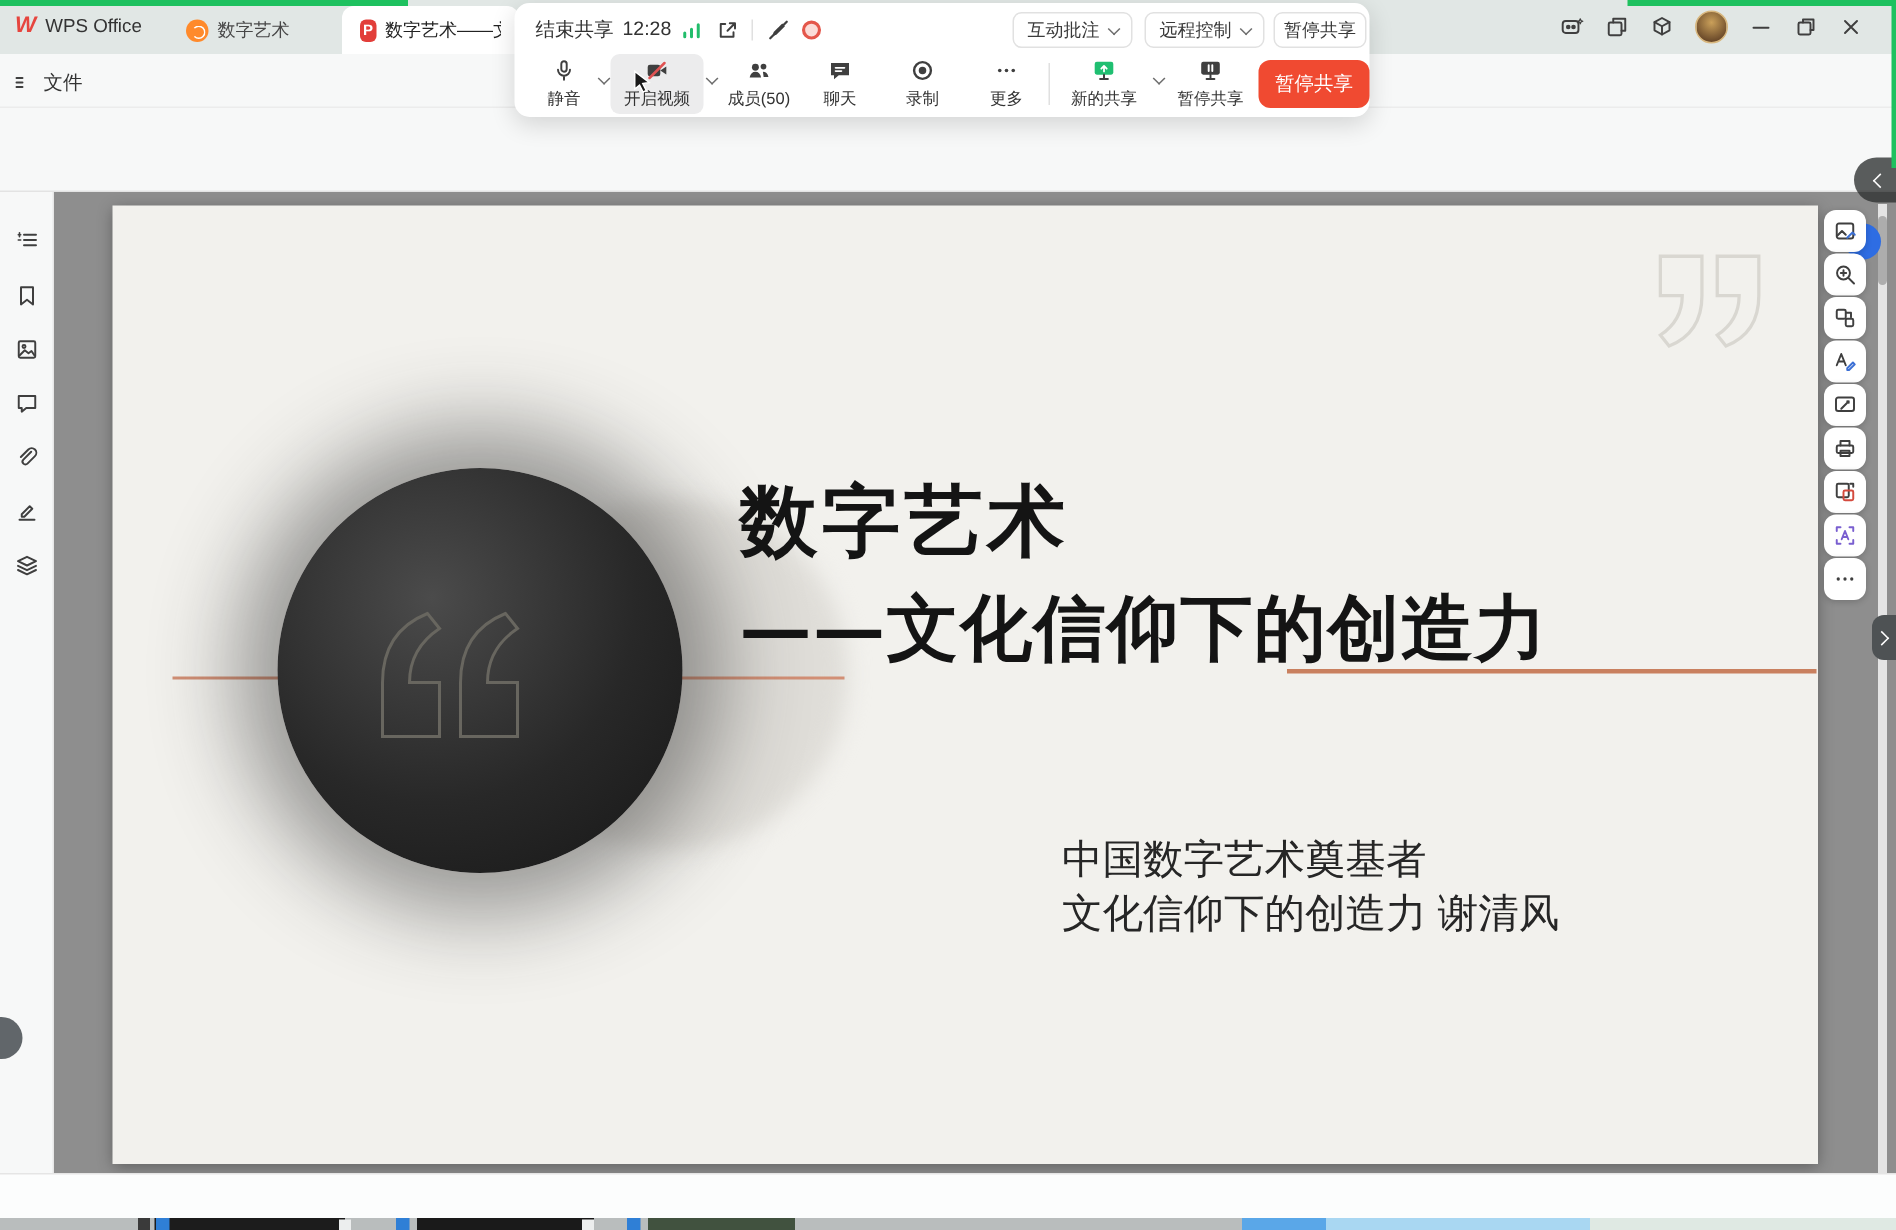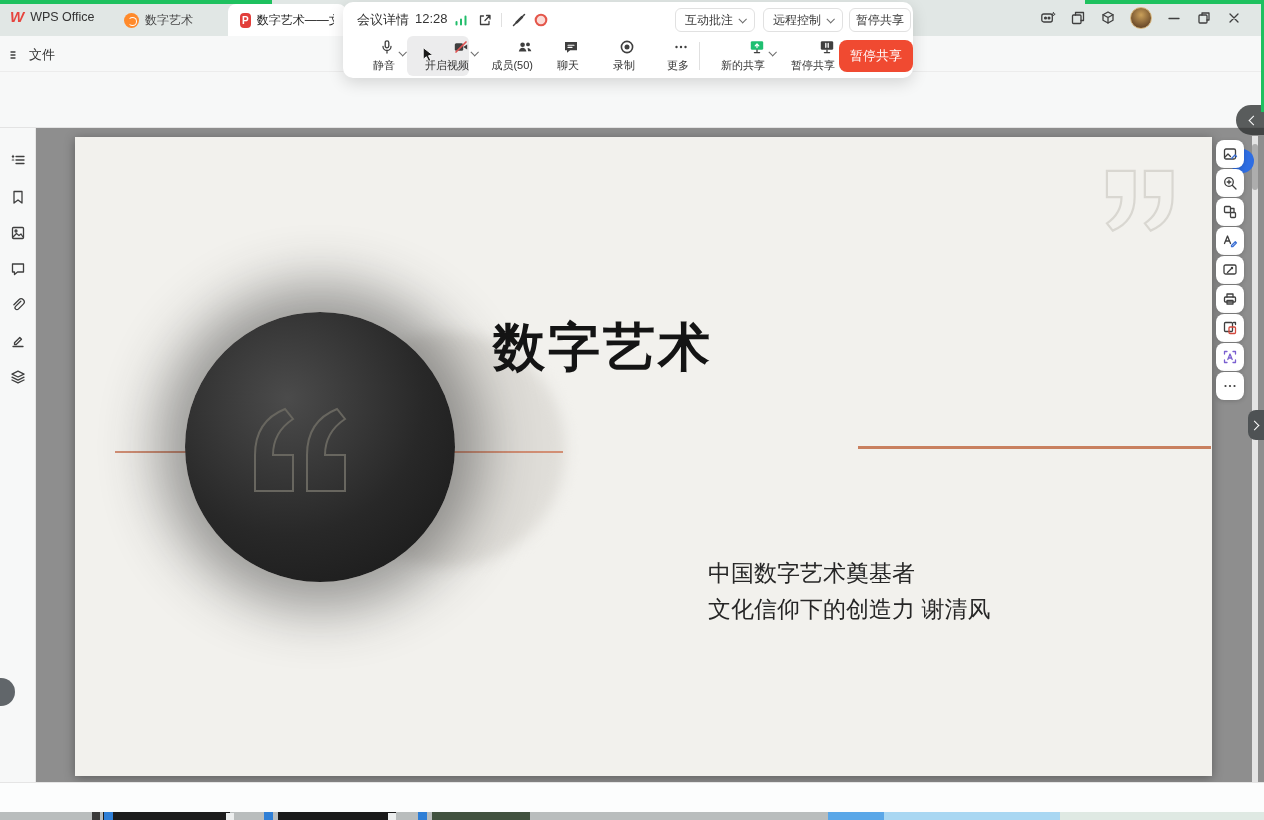--- a/index.html
+++ b/index.html
@@ -35,35 +35,35 @@
   .ribbon{left:0;top:72px;width:1264px;height:56px;background:#f7f8f8;border-bottom:1px solid #e3e3e3}
   .rsmall{display:flex;align-items:center;gap:5px;font-size:12px;color:#3a3a3a;height:22px;padding:0 5px;border-radius:4px}
   .selbg{background:#e4e6e6}
   .bigbtn{display:flex;flex-direction:column;align-items:center;gap:4px;font-size:11.5px;color:#3a3a3a}
   .bigbtn .lbl{display:flex;align-items:center;gap:3px;white-space:nowrap}
   .inbox{height:20px;border:1px solid #d5d5d5;border-radius:3px;background:#fff;font-size:11.5px;color:#333;display:flex;align-items:center;justify-content:center;gap:4px}
   
   .meet{left:343px;top:2px;width:570px;height:76px;background:#fff;border-radius:10px;box-shadow:0 5px 16px rgba(0,0,0,.14);z-index:320}
   .meet .row1{position:absolute;left:0;top:4px;width:100%;height:26px}
   .mbtn-o{height:24px;border:1px solid #e1e1e1;border-radius:6px;font-size:12px;color:#3a3a3a;display:flex;align-items:center;justify-content:center;gap:6px;padding:0 8px}
-  .mact{display:flex;flex-direction:column;align-items:flex-end;gap:3px;font-size:11px;color:#333;top:34px;height:40px;justify-content:center;border-radius:6px}
+  .mact{display:flex;flex-direction:column;align-items:center;gap:3px;font-size:11px;color:#333;top:34px;height:40px;justify-content:center;border-radius:6px}
   .endbtn{left:496px;top:38px;width:74px;height:32px;background:#f04a31;border-radius:8px;color:#fff;font-size:13px;display:flex;align-items:center;justify-content:center}
   
   .lsb{left:0;top:128px;width:36px;height:654px;background:#f7f8f8;border-right:1px solid #e7e7e7}
   .lhandle{left:0;top:678px;width:15px;height:28px;background:#61666a;border-radius:0 14px 14px 0}
   
   .doc{left:36px;top:128px;width:1228px;height:654px;background:#8e8e8e;overflow:hidden}
   .slide{left:39px;top:9px;width:1137px;height:639px;background:#f2f1ed;box-shadow:0 2px 10px rgba(0,0,0,.35)}
   .lightcircle{left:255px;top:195px;width:235px;height:235px;border-radius:50%;background:#dfddd8;filter:blur(7px)}
   .sphere{left:110px;top:175px;width:270px;height:270px;border-radius:50%;background:radial-gradient(circle at 38% 32%,#4b4b4b,#282828 55%,#1c1c1c 85%);box-shadow:0 0 55px 28px rgba(45,45,45,.45)}
   .salmon1{left:40px;top:314px;width:448px;height:2px;background:#d28f75}
   .salmon2{left:783px;top:309px;width:353px;height:3px;background:#c9805f}
   .t1{left:418px;top:176px;font-size:52px;font-weight:900;color:#141414;letter-spacing:3px;font-family:Liberation Sans, sans-serif}
   .t2{left:418px;top:250px;font-size:48px;font-weight:900;color:#141414;letter-spacing:1px;font-family:"DejaVu Serif","Liberation Serif",serif}
-  .sub{left:633px;top:418px;font-size:23px;line-height:36px;color:#262626}
+  .sub{left:633px;top:418px;font-size:27px;line-height:36px;color:#262626}
   
   .rtool{left:1216px;width:28px;height:28px;background:#fff;border-radius:8px;box-shadow:0 1px 4px rgba(0,0,0,.18);display:flex;align-items:center;justify-content:center;z-index:30}
   .blueball{left:1230px;top:149px;width:24px;height:24px;border-radius:50%;background:#2e6de3;z-index:25}
   .chtab{background:rgba(45,47,48,.78);display:flex;align-items:center;justify-content:center;z-index:40}
   .wchev{width:7px;height:7px;border-right:1.6px solid #fff;border-bottom:1.6px solid #fff;display:inline-block}
   .scroll{left:1252px;top:136px;width:6px;height:646px;background:#e4e4e4}
   .thumb{left:1252px;top:144px;width:6px;height:46px;background:#adadad;border-radius:3px}
   
   .status{left:0;top:782px;width:1264px;height:30px;background:#fcfdfd;border-top:1px solid #e5e5e5}
   .sbg{background:#e7e9e9;border-radius:4px;width:24px;height:22px;top:786px}
@@ -399,21 +399,21 @@
         <circle cx="11" cy="11" r="3"></circle>
         <path d="M11 6.8v2M11 13.2v2M6.8 11h2M13.2 11h2" stroke-width="1"></path>
       </svg>
     <span>划词翻译</span>
       <span class="chev"></span>
   </div>
 </div>
 
 <div class="ab meet">
   <div class="row1">
-    <span class="ab" style="left:14px;top:5px;font-size:13px;color:#333">会议详情</span>
+    <span class="ab" style="left:14px;top:5px;font-size:13px;color:#333">结束共享</span>
     <span class="ab" style="left:72px;top:5px;font-size:13px;color:#333">12:28</span>
     <svg class="ab i" style="left:110px;top:6px" viewBox="0 0 16 16">
         <path d="M3.5 12.5V10M8 12.5V7.5M12.5 12.5v-8" stroke="#22bd6b" stroke-width="2"></path>
       </svg>
     <svg class="ab i" style="left:134px;top:6px" viewBox="0 0 16 16">
         <path d="M6.5 4H3.5v8.5H12V9.5M9.5 3.5H13V7M12.5 4L8 8.5"></path>
       </svg>
     <span class="ab vsep" style="left:158px;top:7px;height:14px"></span>
     <svg class="ab i" style="left:168px;top:6px" viewBox="0 0 16 16">
         <path d="M4 12l.8-2.6 5.7-5.7 1.8 1.8-5.7 5.7z" fill="#3f3f3f" stroke="none"></path>
@@ -546,20 +546,21 @@
     <div class="ab salmon1"></div>
     <div class="ab sphere"></div>
     <svg class="ab" style="left:168px;top:266px;width:116px;height:96px" viewBox="0 0 116 96">
       <g fill="none" stroke="#68665f" stroke-width="2">
         <path d="M42 6C22 14 12 30 12 52v36h38V52H30c0-16 8-28 20-36z"></path>
         <path d="M102 6C82 14 72 30 72 52v36h38V52H90c0-16 8-28 20-36z" transform="translate(-8,0)"></path>
       </g>
     </svg>
     <div class="ab salmon2"></div>
     <div class="ab t1">数字艺术</div>
+    <div class="ab t2">——文化信仰下的创造力</div>
     <div class="ab sub">
       <div>中国数字艺术奠基者</div>
       <div>文化信仰下的创造力 谢清风</div>
     </div>
     <svg class="ab" style="left:1016px;top:28px;width:96px;height:70px" viewBox="0 0 116 96">
       <g fill="none" stroke="#d9d7d1" stroke-width="3" transform="rotate(180 58 48)">
         <path d="M42 6C22 14 12 30 12 52v36h38V52H30c0-16 8-28 20-36z"></path>
         <path d="M94 6C74 14 64 30 64 52v36h38V52H82c0-16 8-28 20-36z"></path>
       </g>
     </svg>

